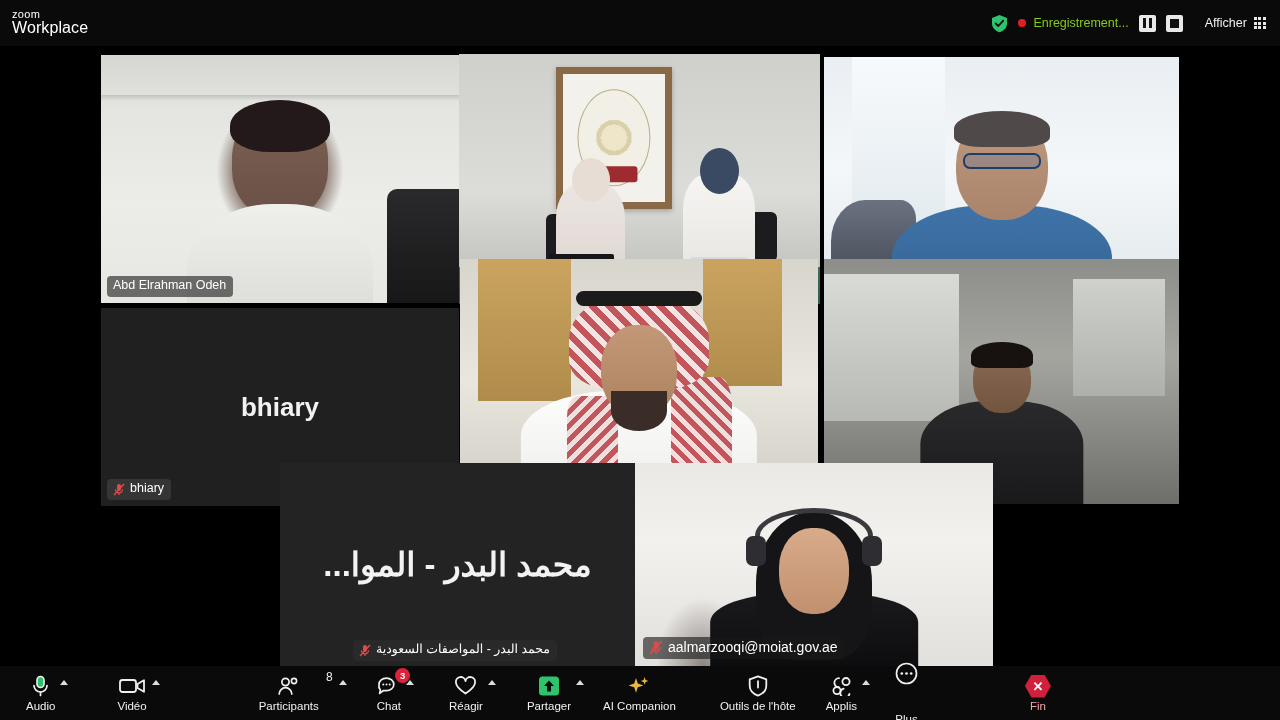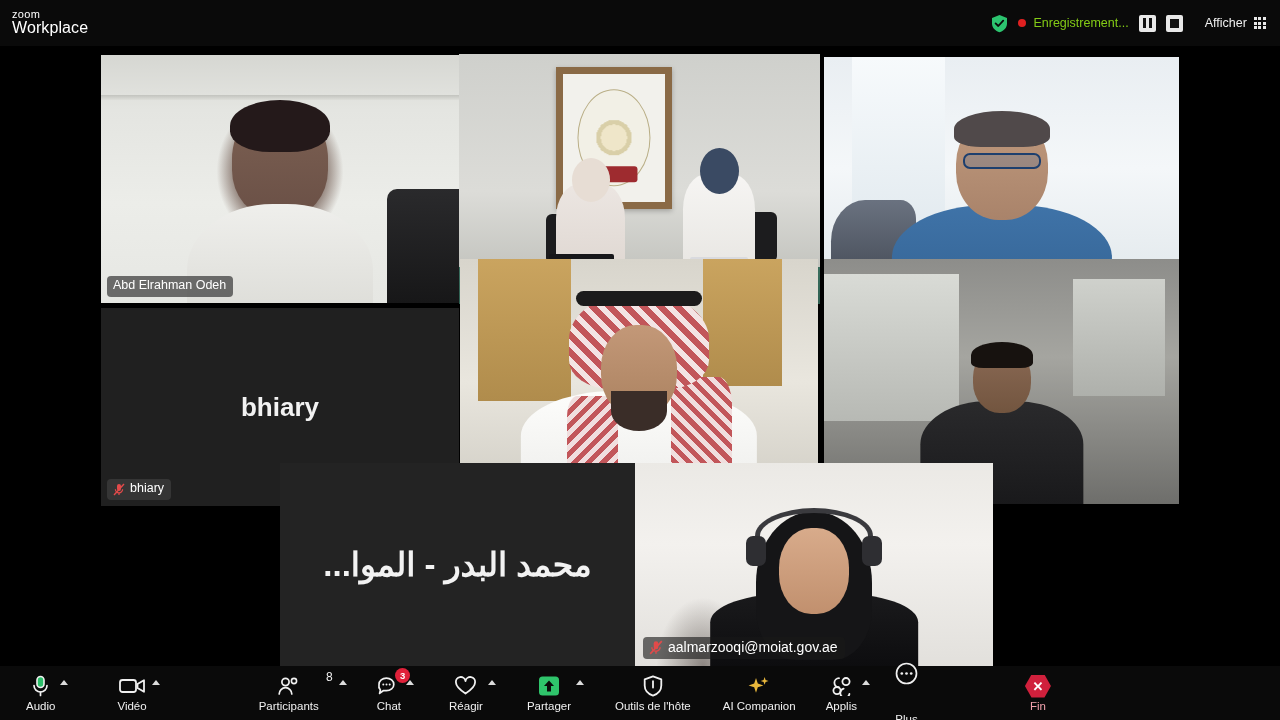--- a/index.html
+++ b/index.html
@@ -436,20 +436,31 @@
           <line x1="6" y1="9.8" x2="6" y2="12" stroke="#e24a4a" stroke-width="1.2"></line>
           <line x1="1" y1="12" x2="11" y2="1" stroke="#e24a4a" stroke-width="1.4"></line>
         </svg>
       </span>
       <span>aalramlah</span>
     </div>
   </div>
 
   <div class="tile" style="left:280px; top:417px; width:355px; height:203px; background:#232323;">
     <div class="avatarname ar">محمد البدر - الموا...</div>
+    <div class="namebadge" style="background:rgba(42,42,42,0.9); direction:rtl; bottom:5px; left:auto; right:78px;">
+      <span>محمد البدر - المواصفات السعودية</span>
+      <span class="mute">
+        <svg width="12" height="13" viewBox="0 0 12 13">
+          <rect x="4" y="1" width="4" height="7" rx="2" fill="#e24a4a"></rect>
+          <path d="M2.4 6.2 a3.6 3.6 0 0 0 7.2 0" stroke="#e24a4a" stroke-width="1.2" fill="none"></path>
+          <line x1="6" y1="9.8" x2="6" y2="12" stroke="#e24a4a" stroke-width="1.2"></line>
+          <line x1="1" y1="12" x2="11" y2="1" stroke="#e24a4a" stroke-width="1.4"></line>
+        </svg>
+      </span>
+    </div>
   </div>
 
   <div class="tile" style="left:635px; top:417px; width:358px; height:203px;">
     <div class="ph bg-marzooqi">
       <div class="mz-shadow"></div>
       <div class="mz-body"></div>
       <div class="mz-hijab"></div>
       <div class="mz-face"></div>
       <div class="mz-hs-band"></div>
       <div class="mz-hs-l"></div>
@@ -537,38 +548,38 @@
     <span class="tb-ico">
       <svg width="24" height="22" viewBox="0 0 24 22">
         <rect x="2" y="1.5" width="20" height="19" rx="3.5" fill="#2fc46b"></rect>
         <path d="M12 5.5 L17 11 H14 V16.5 H10 V11 H7 Z" fill="#0a0a0a"></path>
       </svg>
     </span>
     <span class="tb-lbl">Partager</span>
     <span class="caret"></span>
   </div>
 
+  <div class="tb-item" style="margin-left:32px;">
+    <span class="tb-ico">
+      <svg width="24" height="22" viewBox="0 0 24 22">
+        <path d="M9 3 L10.8 8.6 L16.4 10.4 L10.8 12.2 L9 17.8 L7.2 12.2 L1.6 10.4 L7.2 8.6 Z" fill="#e8b73c"></path>
+        <path d="M17.6 2 L18.6 4.9 L21.5 5.9 L18.6 6.9 L17.6 9.8 L16.6 6.9 L13.7 5.9 L16.6 4.9 Z" fill="#e8b73c"></path>
+      </svg>
+    </span>
+    <span class="tb-lbl">AI Companion</span>
+  </div>
+
   <div class="tb-item" style="margin-left:44px;">
     <span class="tb-ico">
       <svg width="20" height="22" viewBox="0 0 20 22">
         <path d="M10 1.3 L18.3 4.4 V10.4 C18.3 15.5 14.6 18.9 10 20.6 C5.4 18.9 1.7 15.5 1.7 10.4 V4.4 Z" fill="none" stroke="#f0f0f0" stroke-width="1.8" stroke-linejoin="round"></path>
         <path d="M10 6.2 V12.6" stroke="#f0f0f0" stroke-width="1.8" stroke-linecap="round"></path>
       </svg>
     </span>
     <span class="tb-lbl">Outils de l'hôte</span>
-  </div>
-
-  <div class="tb-item" style="margin-left:32px;">
-    <span class="tb-ico">
-      <svg width="24" height="22" viewBox="0 0 24 22">
-        <path d="M9 3 L10.8 8.6 L16.4 10.4 L10.8 12.2 L9 17.8 L7.2 12.2 L1.6 10.4 L7.2 8.6 Z" fill="#e8b73c"></path>
-        <path d="M17.6 2 L18.6 4.9 L21.5 5.9 L18.6 6.9 L17.6 9.8 L16.6 6.9 L13.7 5.9 L16.6 4.9 Z" fill="#e8b73c"></path>
-      </svg>
-    </span>
-    <span class="tb-lbl">AI Companion</span>
   </div>
 
   <div class="tb-item" style="margin-left:30px;">
     <span class="tb-ico">
       <svg width="24" height="20" viewBox="0 0 24 20">
         <path d="M10 2.2 A4.6 4.6 0 1 0 10 11.4" fill="none" stroke="#f0f0f0" stroke-width="1.8" stroke-linecap="round"></path>
         <circle cx="17" cy="5.6" r="3.6" fill="none" stroke="#f0f0f0" stroke-width="1.8"></circle>
         <circle cx="8" cy="14.6" r="3.6" fill="none" stroke="#f0f0f0" stroke-width="1.8"></circle>
         <path d="M14.6 12.6 A4.6 4.6 0 1 0 20.4 18" fill="none" stroke="#f0f0f0" stroke-width="1.8" stroke-linecap="round"></path>
       </svg>

